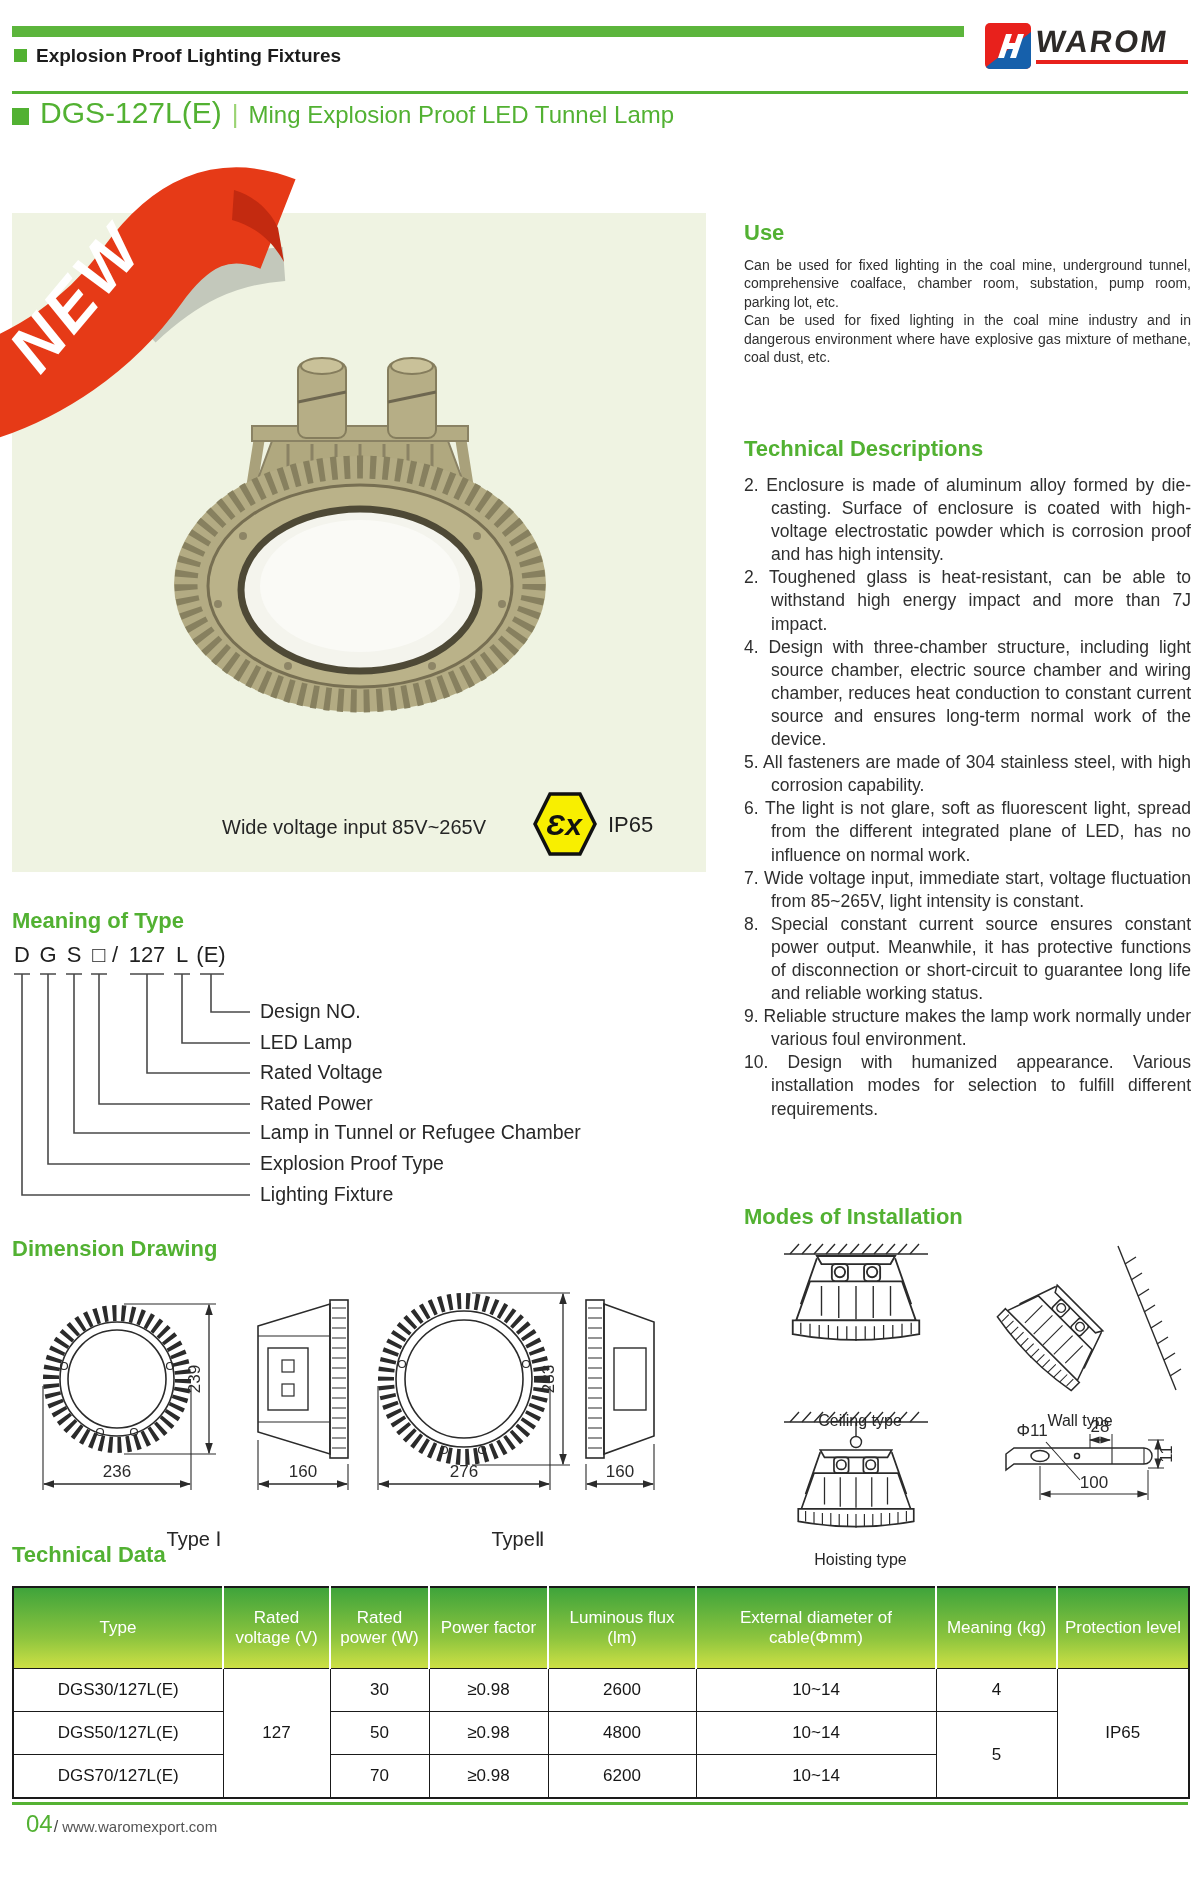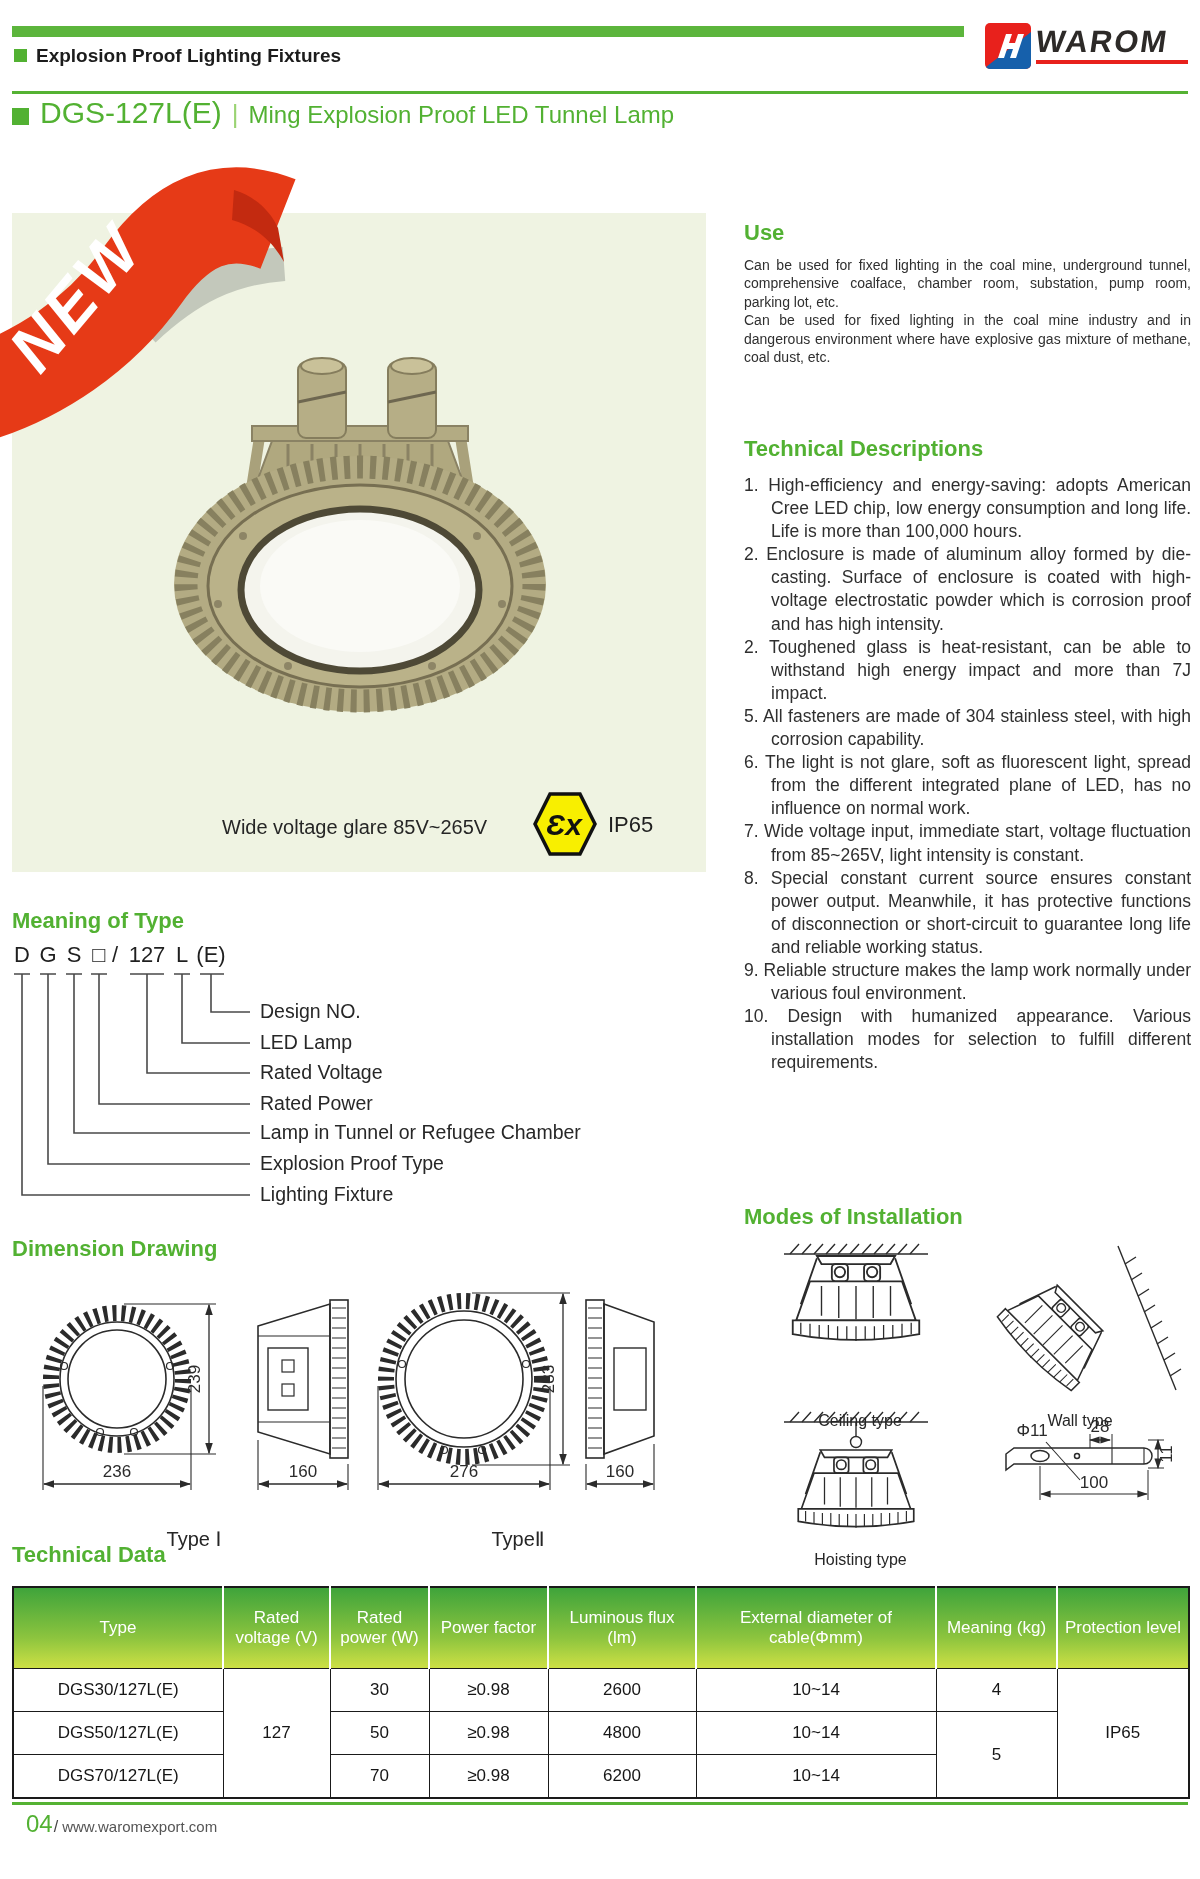--- a/index.html
+++ b/index.html
@@ -124,39 +124,39 @@
     <g fill="#8d8566">
       <circle cx="95" cy="214" r="4"></circle>
         <circle cx="329" cy="214" r="4"></circle>
       <circle cx="70" cy="282" r="4"></circle>
         <circle cx="354" cy="282" r="4"></circle>
       <circle cx="140" cy="344" r="4"></circle>
         <circle cx="284" cy="344" r="4"></circle>
     </g>
   </svg>
 
-  <div class="abs hero-caption">Wide voltage glare 85V~265V</div>
+  <div class="abs hero-caption">Wide voltage input 85V~265V</div>
 
   <svg class="abs ex-badge" width="64" height="68" viewBox="0 0 64 68">
     <polygon points="2,34 17,4 47,4 62,34 47,64 17,64" fill="#f8ef00" stroke="#111" stroke-width="3.5"></polygon>
     <text x="31" y="45" text-anchor="middle" font-size="30" font-weight="bold" font-style="italic" fill="#111">Ɛx</text>
   </svg>
   <div class="abs ip65">IP65</div>
 
   <div class="abs h2 use-h">Use</div>
   <div class="abs use-body">
     <p>Can be used for fixed lighting in the coal mine, underground tunnel, comprehensive coalface, chamber room, substation, pump room, parking lot, etc.</p>
     <p>Can be used for fixed lighting in the coal mine industry and in dangerous environment where have explosive gas mixture of methane, coal dust, etc.</p>
   </div>
 
   <div class="abs h2 tech-h">Technical Descriptions</div>
   <div class="abs tech-body">
-    <div class="tech-item">1. High-efficiency and energy-saving: adopts American Cree LED chip, low energy consumption and long life. Life is more than 100,000 hours.</div>
     <div class="tech-item">2. Enclosure is made of aluminum alloy formed by die-casting. Surface of enclosure is coated with high-voltage electrostatic powder which is corrosion proof and has high intensity.</div>
     <div class="tech-item">2. Toughened glass is heat-resistant, can be able to withstand high energy impact and more than 7J impact.</div>
+    <div class="tech-item">4. Design with three-chamber structure, including light source chamber, electric source chamber and wiring chamber, reduces heat conduction to constant current source and ensures long-term normal work of the device.</div>
     <div class="tech-item">5. All fasteners are made of 304 stainless steel, with high corrosion capability.</div>
     <div class="tech-item">6. The light is not glare, soft as fluorescent light, spread from the different integrated plane of LED, has no influence on normal work.</div>
     <div class="tech-item">7. Wide voltage input, immediate start, voltage fluctuation from 85~265V, light intensity is constant.</div>
     <div class="tech-item">8. Special constant current source ensures constant power output. Meanwhile, it has protective functions of disconnection or short-circuit to guarantee long life and reliable working status.</div>
     <div class="tech-item">9. Reliable structure makes the lamp work normally under various foul environment.</div>
     <div class="tech-item">10. Design with humanized appearance. Various installation modes for selection to fulfill different requirements.</div>
   </div>
 
   <div class="abs h2 meaning-h">Meaning of Type</div>
   <svg class="abs meaning-svg" width="600" height="268" viewBox="0 0 600 268">

